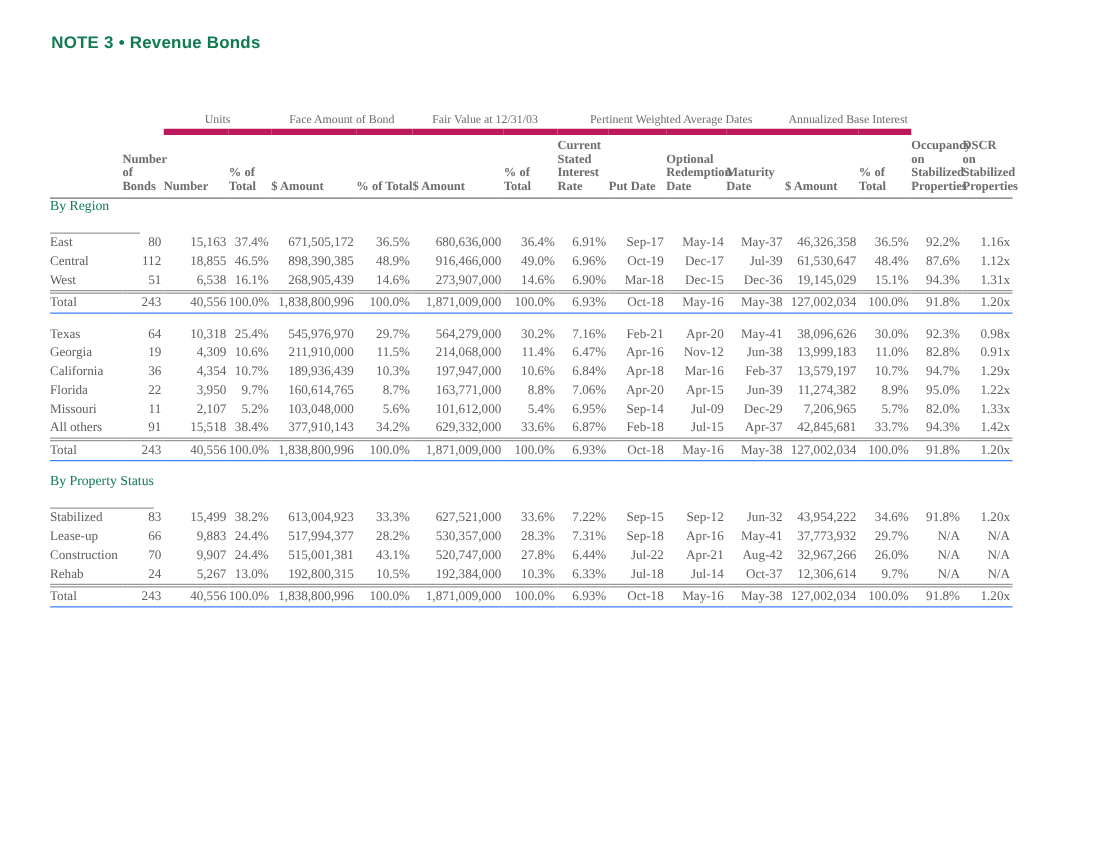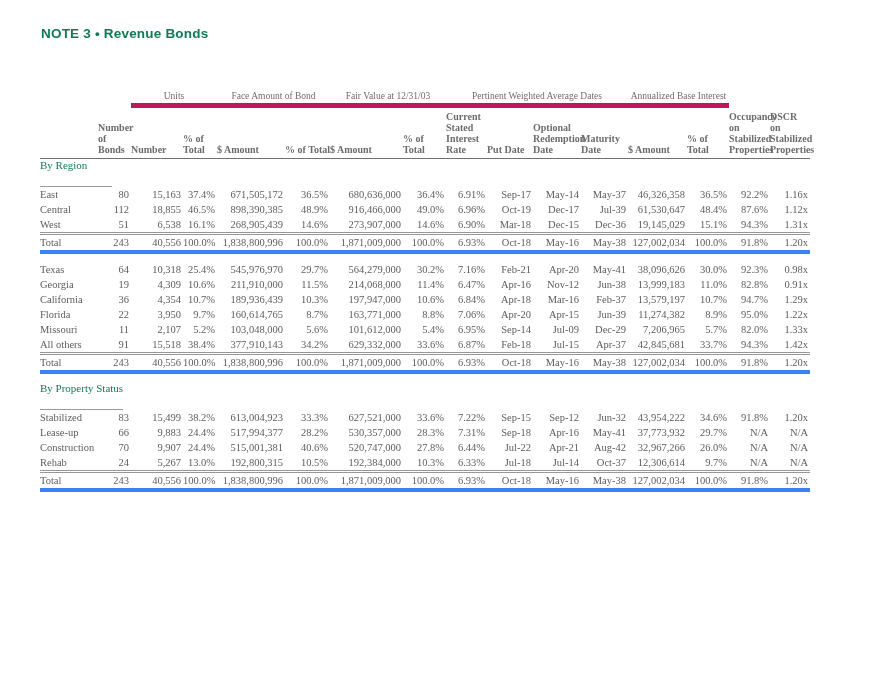--- a/index.html
+++ b/index.html
@@ -49,21 +49,21 @@
     border-bottom: 1px solid #9a9a9a; padding-bottom: 15px;
   }
   .section-label { color: var(--accent, #0f7b51); font-size: 11px; }
 
   tr.data-row td, tr.total-row td {
     padding: 2px 2px 2px 0; text-align: right;
     line-height: 11px; height: 15px; white-space: nowrap;
   }
   td.c-label { text-align: left !important; padding-left: 0 !important; margin-left: 36px; }
   tr.last-data-row td { border-bottom: 3px double #979797; }
-  tr.total-row td { border-bottom: 4px solid #3b82f6; font-family: Liberation Serif, serif; }
+  tr.total-row td { border-bottom: 1px solid #3b82f6; font-family: Liberation Serif, serif; }
   tr.spacer-row td { height: 10px; }
 
   .footnote {
     position: absolute; left: 41px; top: 491px;
     font-size: 12.5px; color: #4c1d95;
   }
 
   .page-badge {
     position: absolute; left: 855px; top: 630px; width: 33px; height: 33px;
     border-radius: 50%; background: var(--badge, #2b7b53);
@@ -376,21 +376,21 @@
           <td class="c-num">29.7%</td>
           <td class="c-num">N/A</td>
           <td class="c-num">N/A</td>
         </tr>
         <tr class="data-row">
           <td class="c-label">Construction</td>
           <td class="c-num">70</td>
           <td class="c-num">9,907</td>
           <td class="c-num">24.4%</td>
           <td class="c-num">515,001,381</td>
-          <td class="c-num">40.6%</td>
+          <td class="c-num">43.1%</td>
           <td class="c-num">520,747,000</td>
           <td class="c-num">27.8%</td>
           <td class="c-num">6.44%</td>
           <td class="c-num">Jul-22</td>
           <td class="c-num">Apr-21</td>
           <td class="c-num">Aug-42</td>
           <td class="c-num">32,967,266</td>
           <td class="c-num">26.0%</td>
           <td class="c-num">N/A</td>
           <td class="c-num">N/A</td>

